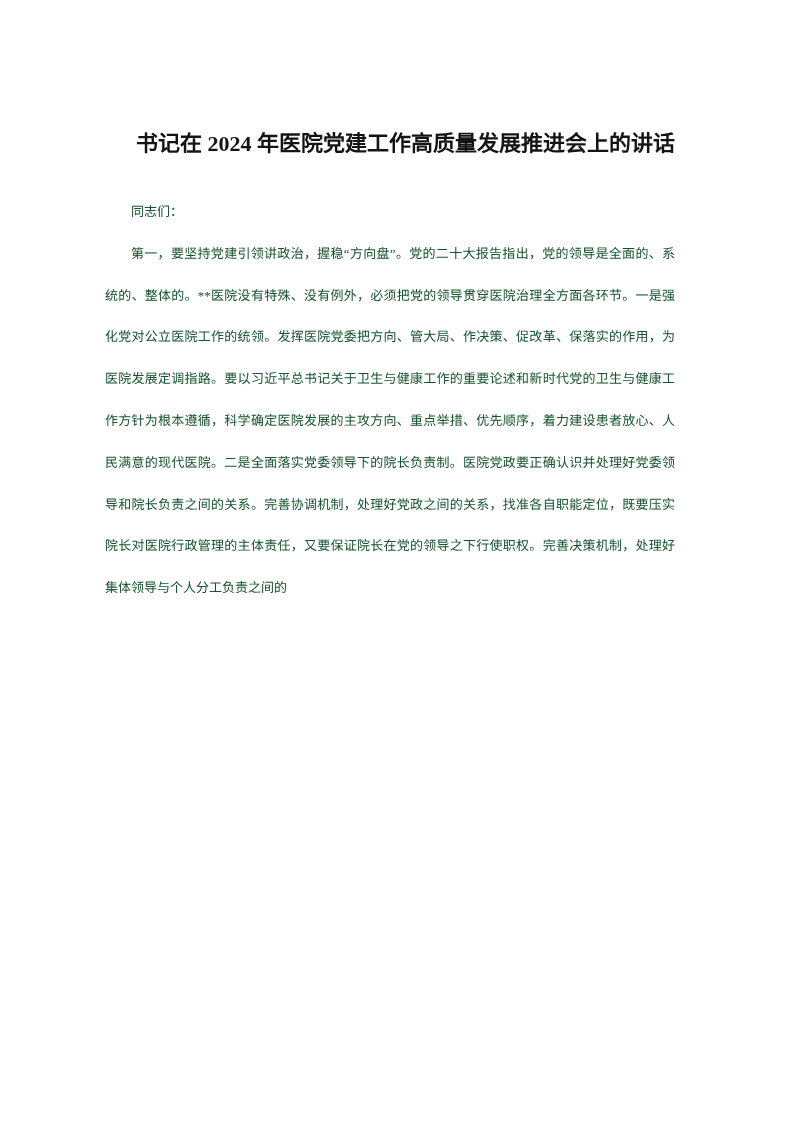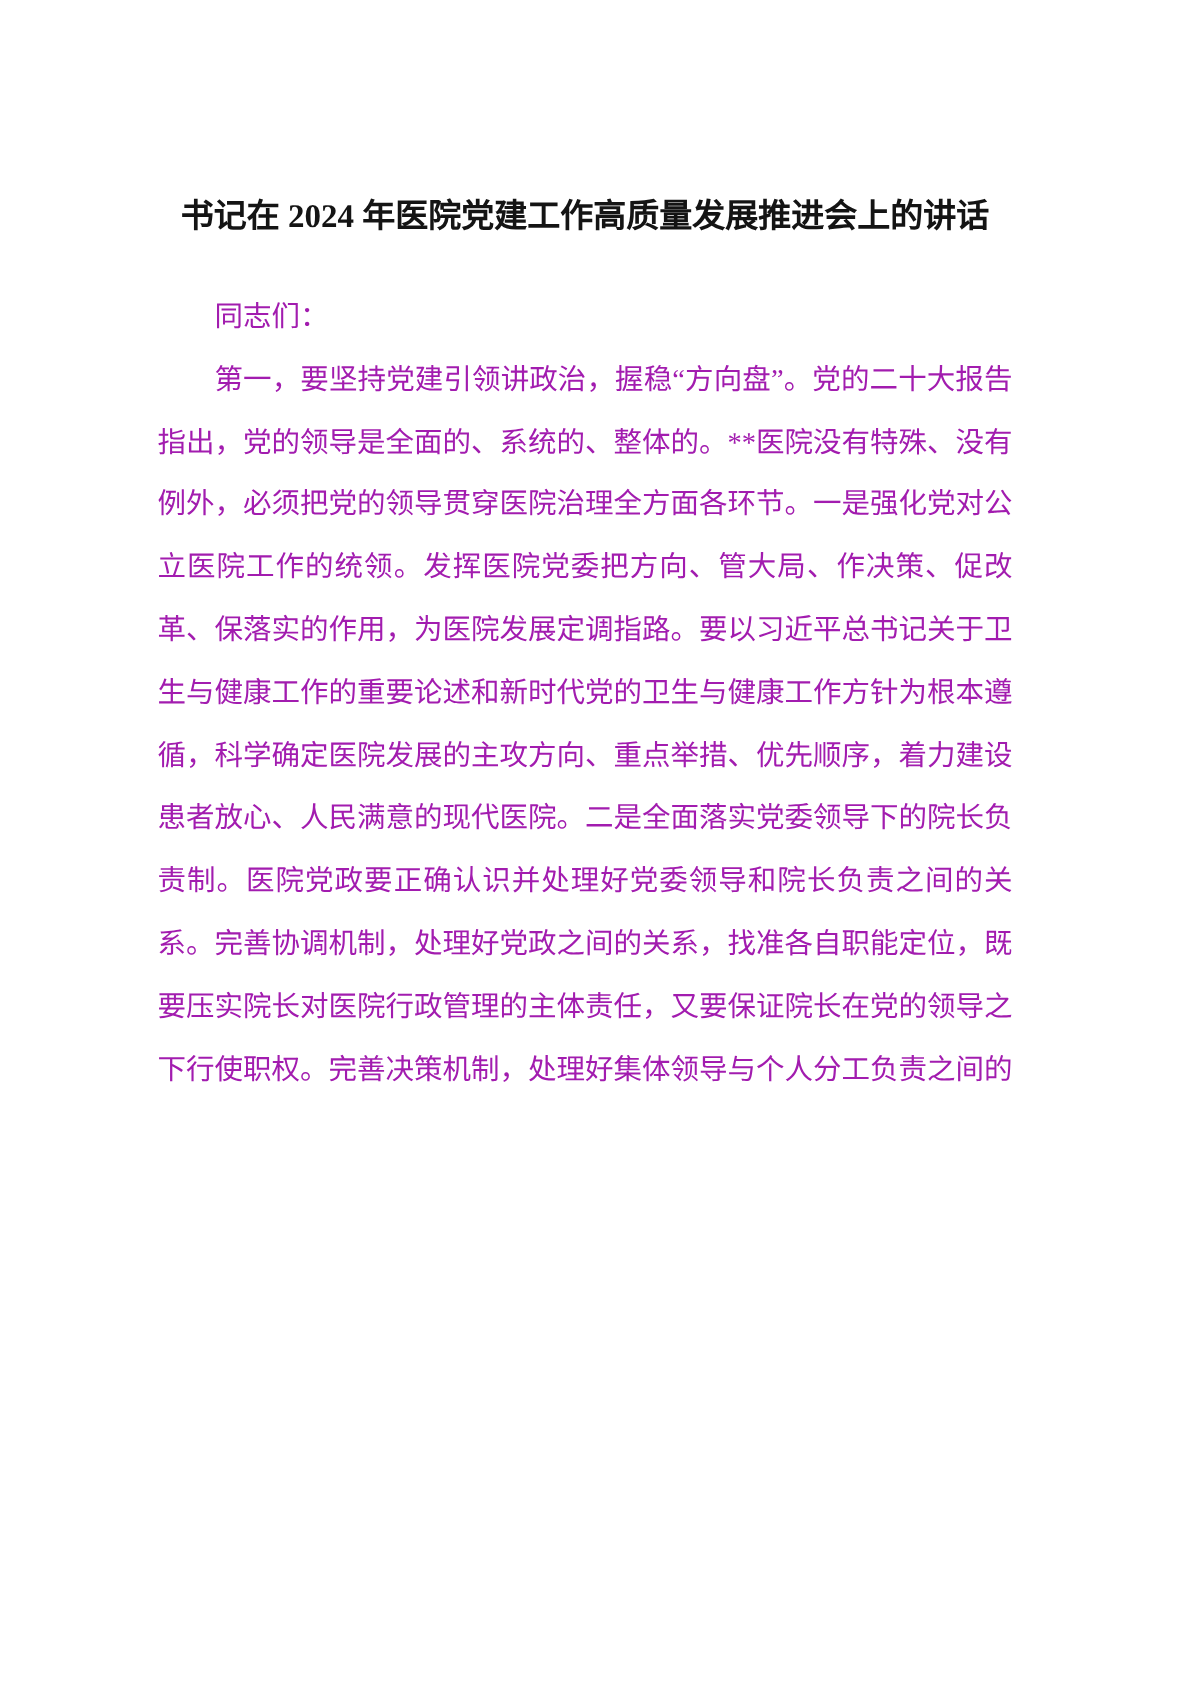--- a/index.html
+++ b/index.html
@@ -20,32 +20,32 @@
     position: absolute;
     left: 105px;
     top: 0;
     width: 570px;
   }
   .doc-title {
     margin: 129px 0 0 0;
     font-size: 22px;
     line-height: 30px;
     font-weight: 700;
-    text-align: center;
+    text-align: right;
     white-space: nowrap;
     letter-spacing: 0px;
     color: #141414;
   }
   .doc-body {
     margin-top: 32px;
-    font-size: 19px;
+    font-size: 13px;
     line-height: 41.8px;
     text-align: justify;
     text-justify: inter-ideograph;
-    color: #a21caf;
+    color: #14532d;
   }
   .para {
     margin: 0;
     padding: 0;
     text-indent: 2em;
     word-break: break-all;
   }
 </style>
 </head>
 <body>

